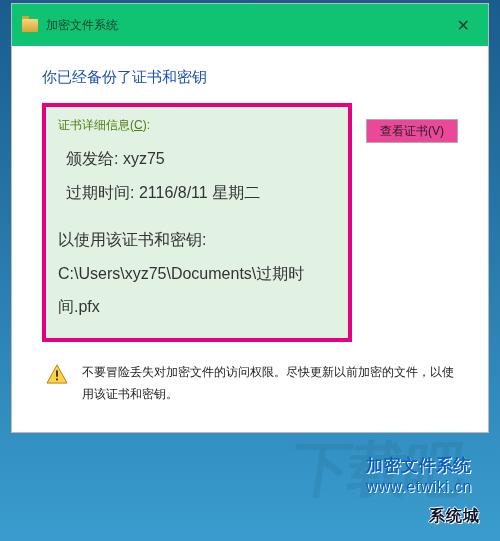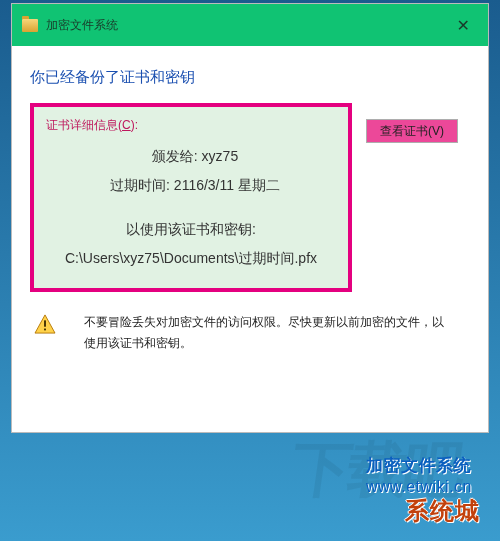--- a/index.html
+++ b/index.html
@@ -52,67 +52,66 @@
   .close-btn {
     position: absolute;
     right: 12px;
     top: 10px;
     font-size: 16px;
     color: #1a3a2a;
     cursor: pointer;
     padding: 2px 6px;
   }
   .content {
-    padding: 22px 30px 10px 18px;
+    padding: 22px 30px 10px 30px;
   }
   .heading {
     color: #1a4fb0;
     font-size: 15px;
     margin-bottom: 16px;
   }
   .details-row {
     display: flex;
     align-items: flex-start;
     gap: 14px;
   }
   .details-box {
     flex: 1;
     border: 4px solid #e4007f;
     background: #e1f2e3;
     padding: 10px 12px 14px 12px;
     position: relative;
   }
   .details-title {
-    color: #be185d;
+    color: #4d7c0f;
     font-size: 12px;
     margin-bottom: 8px;
   }
   .details-title u { text-decoration: underline; }
   .details-line {
     color: #333;
-    font-size: 14px;
+    font-size: 16px;
     line-height: 2.1;
     padding-left: 8px;
-    text-align: center;
   }
   .details-gap { height: 14px; }
   .view-btn {
     width: 92px;
     height: 24px;
     background: #ec4899;
     border: 1px solid #adadad;
     font-size: 12px;
     color: #222;
     cursor: pointer;
     margin-top: 16px;
   }
   .warning-row {
     display: flex;
     align-items: flex-start;
-    gap: 28px;
+    gap: 14px;
     margin-top: 20px;
     padding: 0 4px;
   }
   .warn-icon {
     width: 22px;
     height: 20px;
     flex-shrink: 0;
     position: relative;
     margin-top: 2px;
   }
@@ -130,23 +129,23 @@
     color: #0a5fbf;
     font-weight: bold;
     letter-spacing: 0.5px;
     text-shadow: 1px 1px 0 #fff;
   }
   .watermark1 small{ font-size:16px; font-weight:normal; color:#0a5fbf;}
   .watermark2 {
     position: absolute;
     right: 20px;
     bottom: 14px;
-    font-size: 24px;
+    font-size: 16px;
     font-weight: 700;
-    color: #c2410c;
+    color: #0f172a;
     text-shadow: 1px 1px 0 #fff, -1px 0 0 #fff, 0 -1px 0 #fff;
     letter-spacing: 1px;
     text-align: right;
   }
   .watermark-bg{
     position:absolute;
     right:40px;
     bottom:30px;
     font-size:60px;
     font-weight:900;
@@ -169,21 +168,21 @@
 
   <div class="content">
     <div class="heading">你已经备份了证书和密钥</div>
 
     <div class="details-row">
       <div class="details-box">
         <div class="details-title">
           <span>证书详细信息(</span><u>C</u><span>):</span>
         </div>
         <div class="details-line">颁发给: xyz75</div>
-        <div class="details-line">过期时间: 2116/3/11 星期二</div>
+        <div class="details-line">过期时间: 2116/8/11 星期二</div>
         <div class="details-gap"></div>
         <div class="details-line" style="padding-left:0">以使用该证书和密钥:</div>
         <div class="details-line" style="padding-left:0">C:\Users\xyz75\Documents\过期时间.pfx</div>
       </div>
       <button class="view-btn">
         <span>查看证书(V)</span>
       </button>
     </div>
 
     <div class="warning-row">

